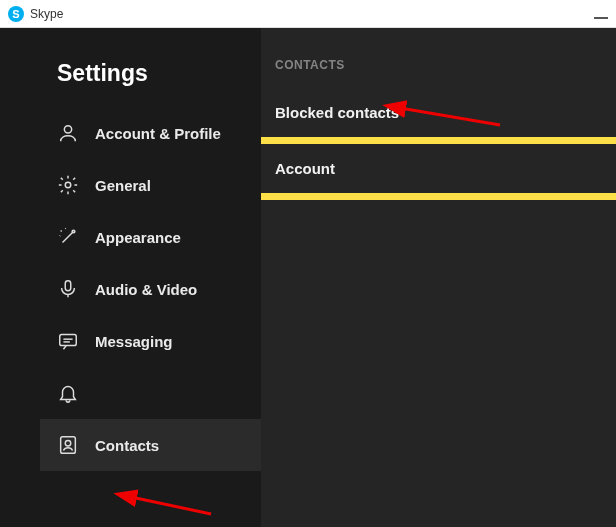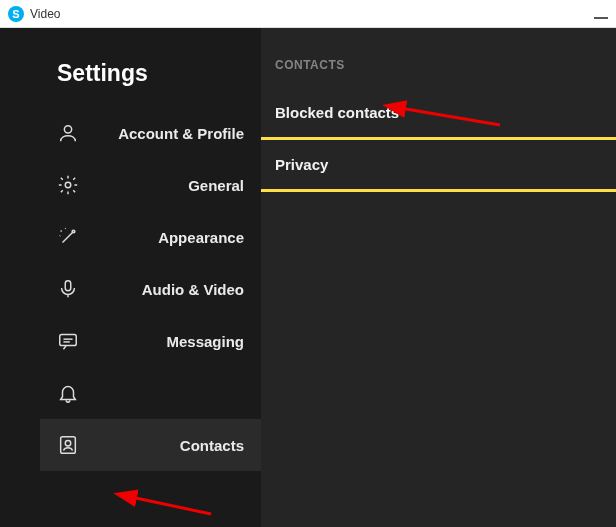--- a/index.html
+++ b/index.html
@@ -74,21 +74,20 @@
       padding: 32px 0 20px 17px;
       color: #fff;
     }
     .sidebar-item {
       display: flex;
       align-items: center;
       gap: 16px;
       padding: 15px 17px;
       cursor: pointer;
       color: #eaeaea;
-      justify-content: space-between;
     }
     .sidebar-item.active {
       background: #2b2b2b;
     }
     .sidebar-item .icon {
       width: 22px;
       height: 22px;
       display: flex;
       align-items: center;
       justify-content: center;
@@ -113,39 +112,39 @@
       font-size: 12px;
       font-weight: bold;
       letter-spacing: 0.5px;
       color: #848484;
       padding: 30px 14px 16px 14px;
     }
     .main-item {
       padding: 16px 14px;
       font-size: 15px;
       font-weight: 600;
-      border-bottom: 3px solid #fde047;
+      border-bottom: 7px solid #fde047;
       cursor: pointer;
       color: #f1f1f1;
     }
     .arrow {
       position: absolute;
       pointer-events: none;
     }
     .arrow svg {
       overflow: visible;
     }
   </style>
 </head>
 <body>
 
 <div class="titlebar">
   <div class="titlebar-left">
     <div class="skype-logo">S</div>
-    <span class="app-title">Video</span>
+    <span class="app-title">Skype</span>
   </div>
   <div class="titlebar-right">
     <div class="minimize-btn"></div>
   </div>
 </div>
 
 <div class="app-body">
 
   <div class="sidebar">
     <div class="settings-title">Settings</div>
@@ -221,21 +220,21 @@
             <path d="M7 18c1-2 3-3 5-3s4 1 5 3"></path>
           </svg>
       </span>
       <span class="sidebar-item-label">Contacts</span>
     </div>
   </div>
 
   <div class="main">
     <div class="section-header">CONTACTS</div>
     <div class="main-item">Blocked contacts</div>
-    <div class="main-item">Privacy</div>
+    <div class="main-item">Account</div>
   </div>
 
 </div>
 
 <div class="arrow" style="left:395px; top:100px;">
   <svg width="110" height="30">
     <defs>
         <marker id="ah1" markerWidth="10" markerHeight="10" refX="2" refY="3" orient="auto">
           <path d="M0,0 L0,6 L8,3 z" fill="#e00"></path>
         </marker>

